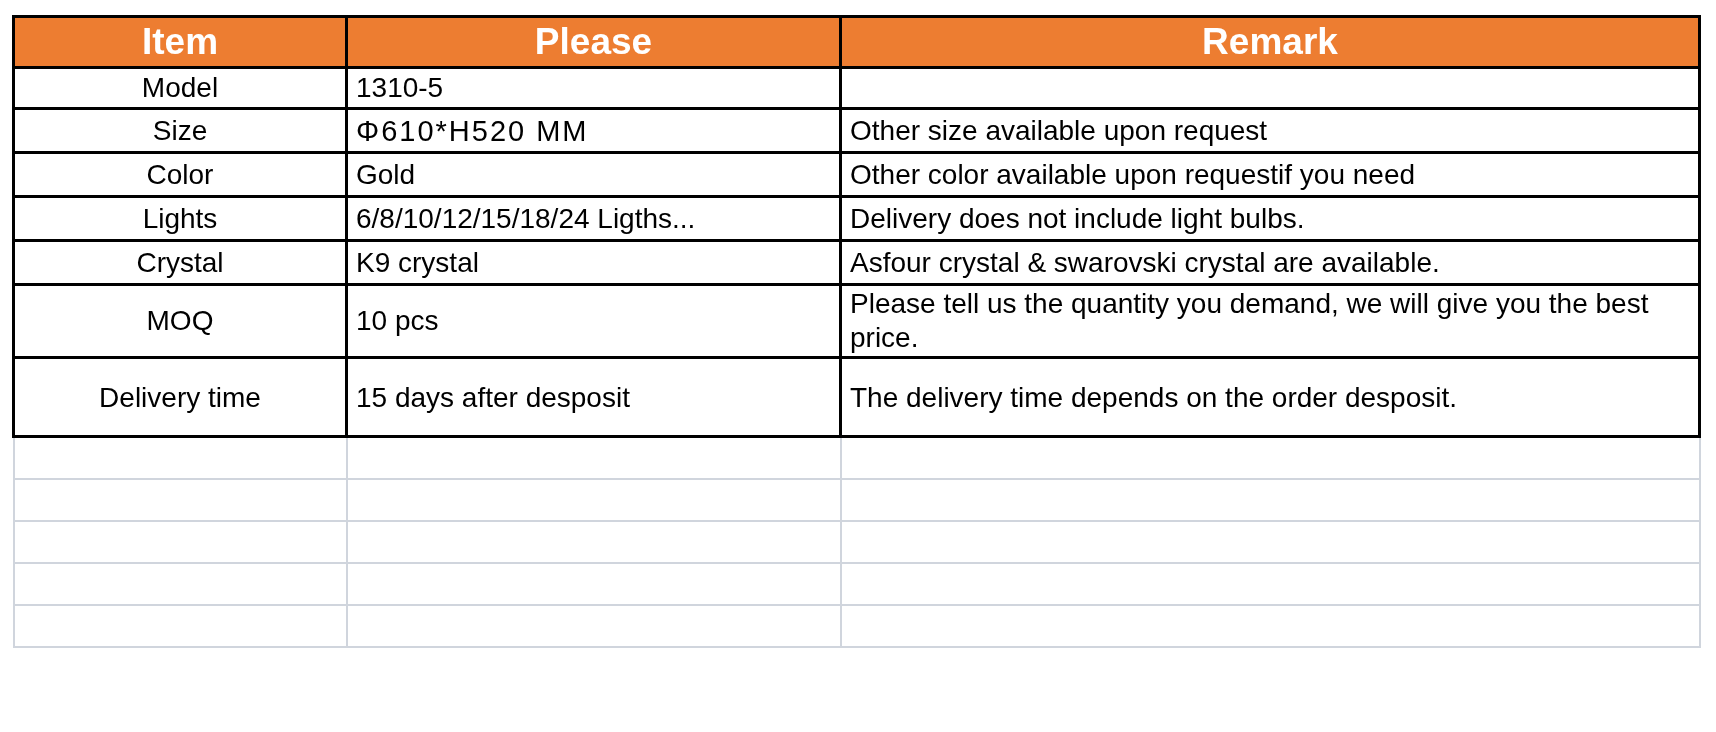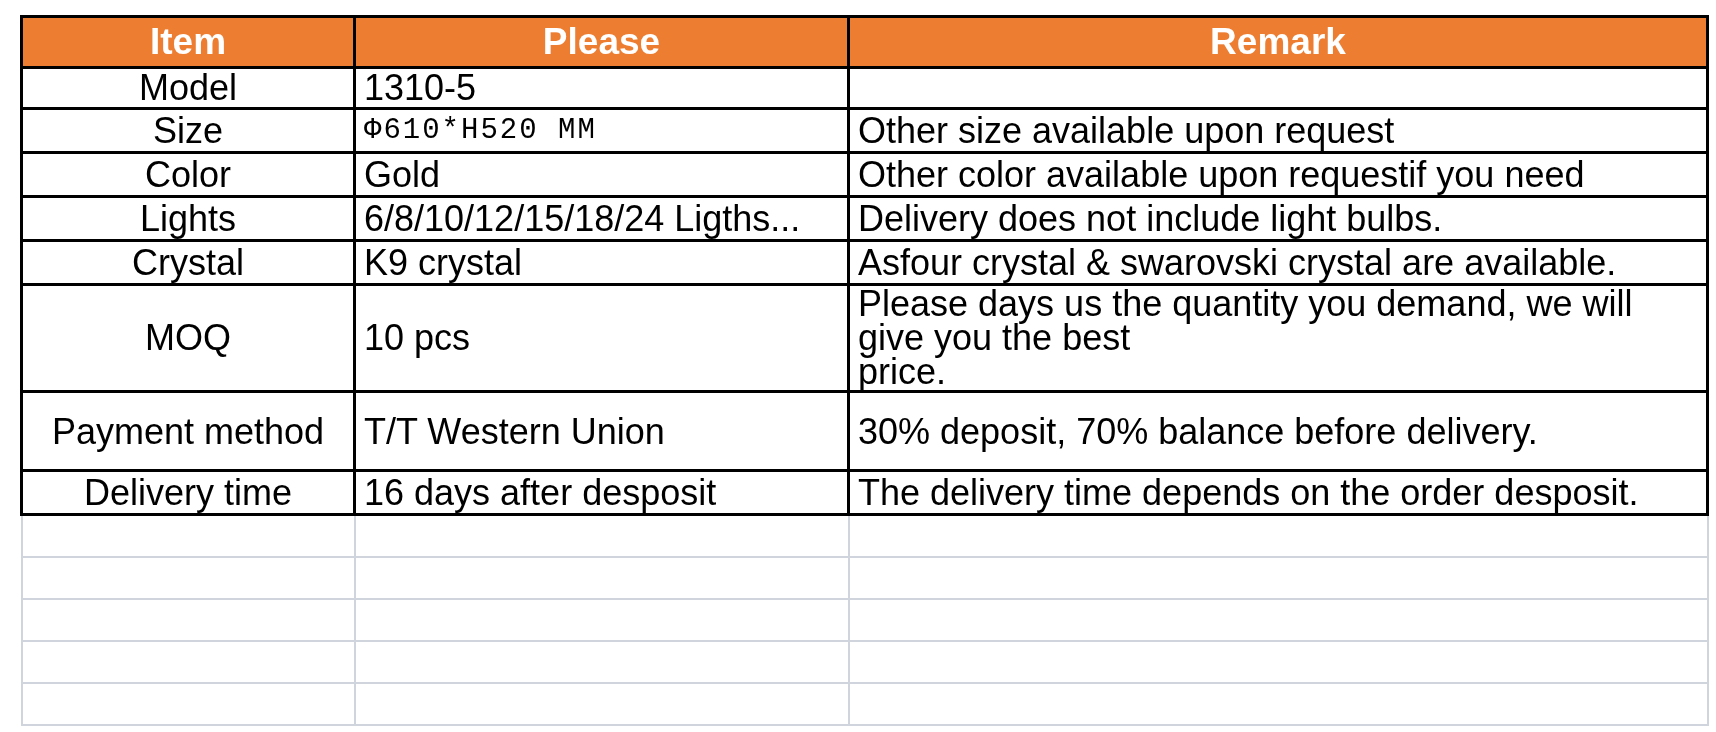--- a/index.html
+++ b/index.html
@@ -12,21 +12,21 @@
   body{
     width:1716px;height:732px;
     background:#ffffff;
     font-family:"Liberation Sans",sans-serif;
     color:#000;
     position:relative;
     overflow:hidden;
   }
   .table-wrap{
     position:absolute;
-    left:20px;
+    left:12px;
     top:15px;
   }
   table{
     border-collapse:collapse;
     table-layout:fixed;
     width:1686px;
   }
   col.c-item{width:333px;}
   col.c-details{width:494px;}
   col.c-remark{width:859px;}
@@ -35,21 +35,21 @@
     color:var(--header-text);
     font-size:37px;
     font-weight:bold;
     height:48px;
     border:3px solid var(--border);
     text-align:center;
     padding:0;
   }
   tbody.data td{
     border:3px solid var(--border);
-    font-size:36px;
+    font-size:28px;
     line-height:34px;
     height:39px;
     padding:1px 8px;
     vertical-align:middle;
     white-space:pre-line;
     overflow:hidden;
   }
   tbody.data td.item-cell{
     text-align:center;
     padding:1px 2px;
@@ -58,21 +58,21 @@
   tbody.data td.remark-cell{
     text-align:left;
   }
   
   tbody.data tr:nth-child(7){vertical-align:top;}
   tbody.data tr:nth-child(7) td{height:72px;padding-top:3px;}
   
   tbody.data tr:nth-child(1) td{height:36px;}
   
   tbody.data td.serif{
-    font-family:Liberation Mono, monospace;
+    font-family:Liberation Sans, sans-serif;
     font-size:29px;
     letter-spacing:2px;
     margin-top:40px;
   }
   tbody.empty td{
     border:2px solid var(--grid);
     height:40px;
     padding:0;
   }
 </style>
@@ -116,31 +116,26 @@
         <td class="remark-cell">Delivery does not include light bulbs.</td>
       </tr>
         <tr>
         <td class="item-cell">Crystal</td>
         <td class="details-cell">K9 crystal</td>
         <td class="remark-cell">Asfour crystal &amp; swarovski crystal are available.</td>
       </tr>
         <tr>
         <td class="item-cell">MOQ</td>
         <td class="details-cell">10 pcs</td>
-        <td class="remark-cell">Please days us the quantity you demand, we will give you the best
+        <td class="remark-cell">Please tell us the quantity you demand, we will give you the best
 price.</td>
       </tr>
         <tr>
-        <td class="item-cell">Payment method</td>
-        <td class="details-cell">T/T Western Union</td>
-        <td class="remark-cell">30% deposit, 70% balance before delivery.</td>
-      </tr>
-        <tr>
         <td class="item-cell">Delivery time</td>
-        <td class="details-cell">16 days after desposit</td>
+        <td class="details-cell">15 days after desposit</td>
         <td class="remark-cell">The delivery time depends on the order desposit.</td>
       </tr>
       </tbody>
     <tbody class="empty">
 
     <tr>
         <td></td>
         <td></td>
         <td></td>
       </tr>

